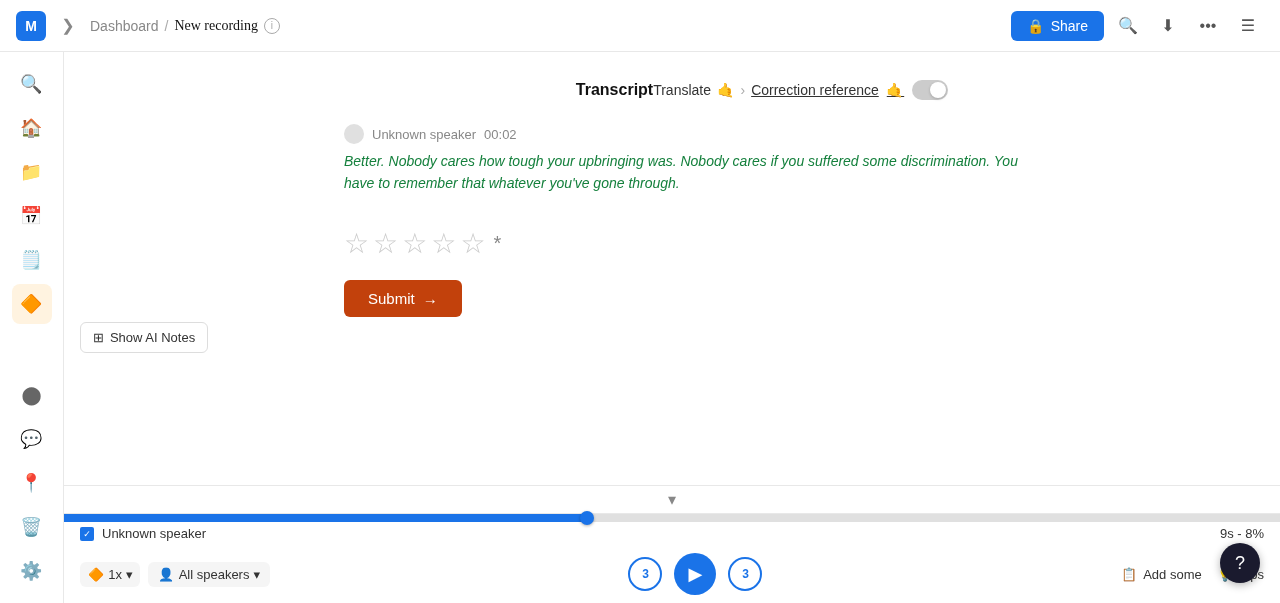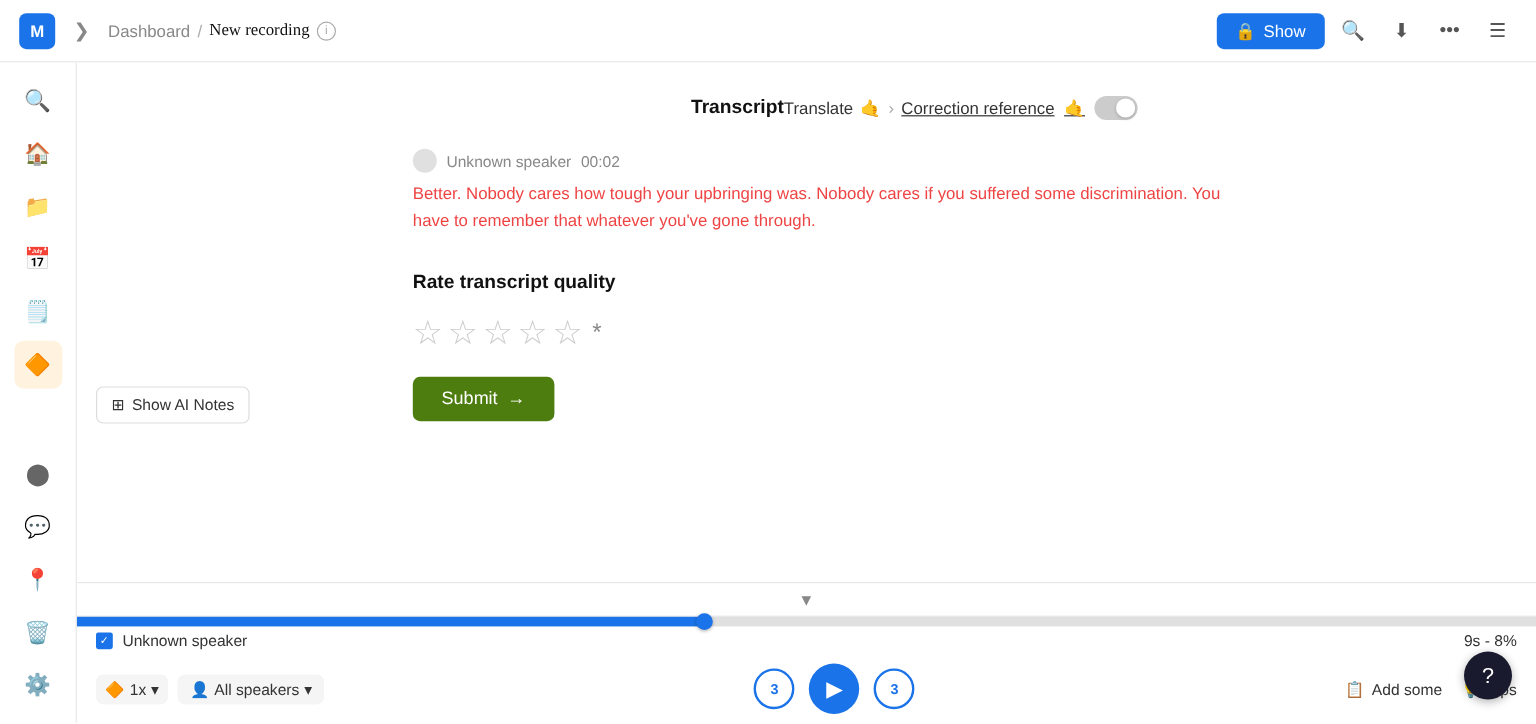--- a/index.html
+++ b/index.html
@@ -156,42 +156,43 @@
     .speaker-block { margin-bottom: 20px; }
     .speaker-info {
       display: flex; align-items: center; gap: 8px;
       margin-bottom: 6px; color: #888; font-size: 13px;
     }
     .speaker-avatar {
       width: 20px; height: 20px;
       background: #e0e0e0; border-radius: 50%;
     }
     .transcript-text {
-      font-size: 14px; color: #ef4444; line-height: 1.6;
+      font-size: 14px; color: #15803d; line-height: 1.6;
       max-width: 700px;
+      font-style: italic;
     }
 
     
     .rate-section {
       margin-top: 32px;
     }
     .rate-title {
       font-size: 16px; font-weight: 600; color: #111;
       margin-bottom: 16px;
     }
     .stars {
       display: flex; align-items: center; gap: 4px;
       margin-bottom: 20px;
     }
     .star {
       font-size: 28px; color: #ccc; cursor: pointer;
     }
     .star-asterisk { font-size: 20px; color: #888; margin-left: 4px; }
     .submit-btn {
-      background: #4d7c0f; color: #fff;
+      background: #c2410c; color: #fff;
       border: none; border-radius: 6px;
       padding: 10px 24px; font-size: 15px;
       cursor: pointer; display: flex; align-items: center; gap: 8px;
       font-weight: 500;
     }
 
     
     .divider-arrow {
       height: 28px;
       display: flex; align-items: center; justify-content: center;
@@ -317,21 +318,21 @@
     <div class="breadcrumb">
       <span class="breadcrumb-link">Dashboard</span>
       <span class="breadcrumb-sep">/</span>
       <span class="breadcrumb-current">New recording</span>
       <div class="info-icon">i</div>
     </div>
   </div>
   <div class="header-right">
     <button class="share-btn">
       <span>🔒</span>
-      <span>Show</span>
+      <span>Share</span>
     </button>
     <div class="icon-btn">🔍</div>
     <div class="icon-btn">⬇</div>
     <div class="icon-btn">•••</div>
     <div class="icon-btn">☰</div>
   </div>
 </div>
 
 <div class="main-layout">
 
@@ -380,21 +381,20 @@
       <div class="speaker-block">
         <div class="speaker-info">
           <div class="speaker-avatar"></div>
           <span>Unknown speaker</span>
           <span>00:02</span>
         </div>
         <div class="transcript-text">Better. Nobody cares how tough your upbringing was. Nobody cares if you suffered some discrimination. You have to remember that whatever you've gone through.</div>
       </div>
 
       <div class="rate-section">
-        <div class="rate-title">Rate transcript quality</div>
         <div class="stars">
           <span class="star">☆</span>
           <span class="star">☆</span>
           <span class="star">☆</span>
           <span class="star">☆</span>
           <span class="star">☆</span>
           <span class="star-asterisk">*</span>
         </div>
         <button class="submit-btn">
           <span>Submit</span>

